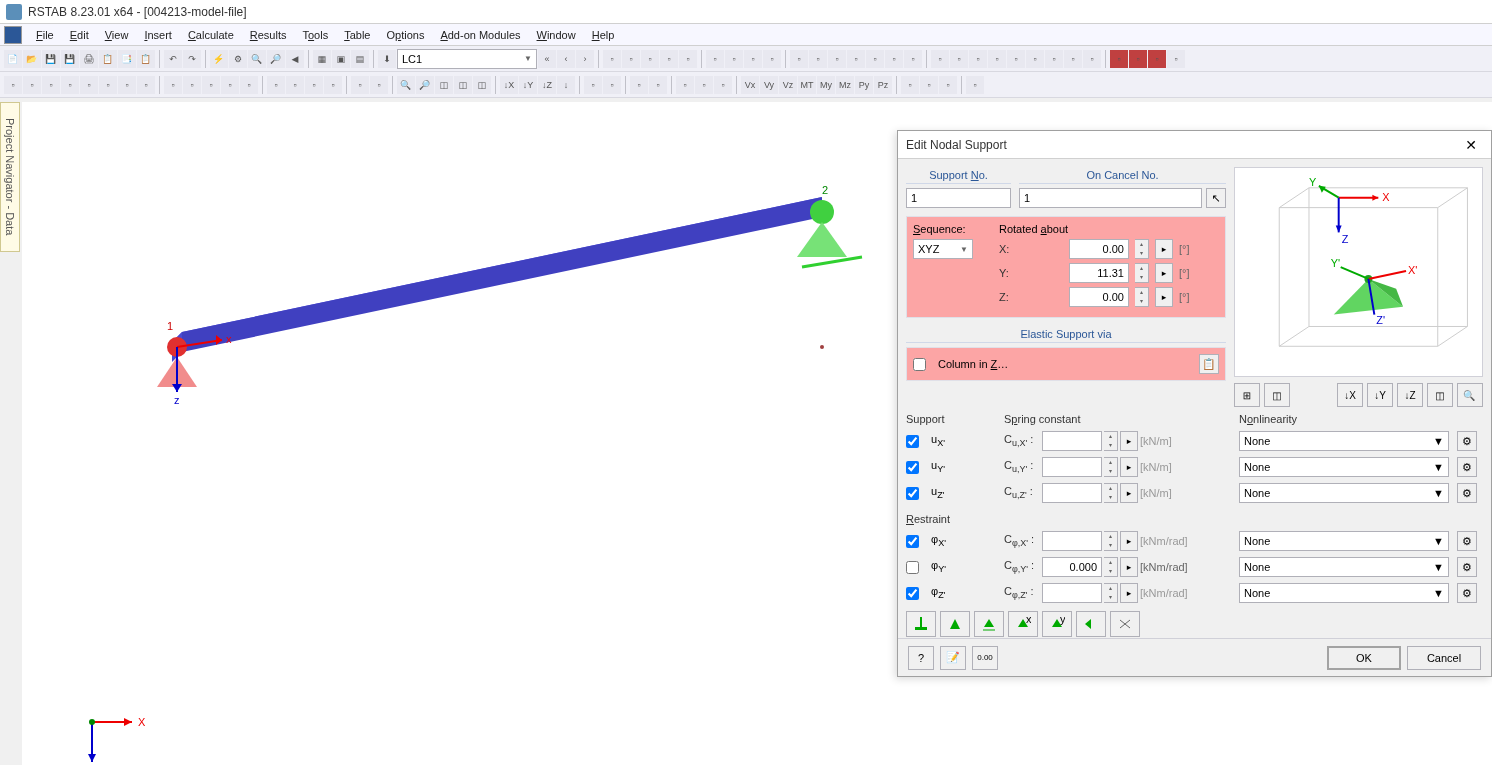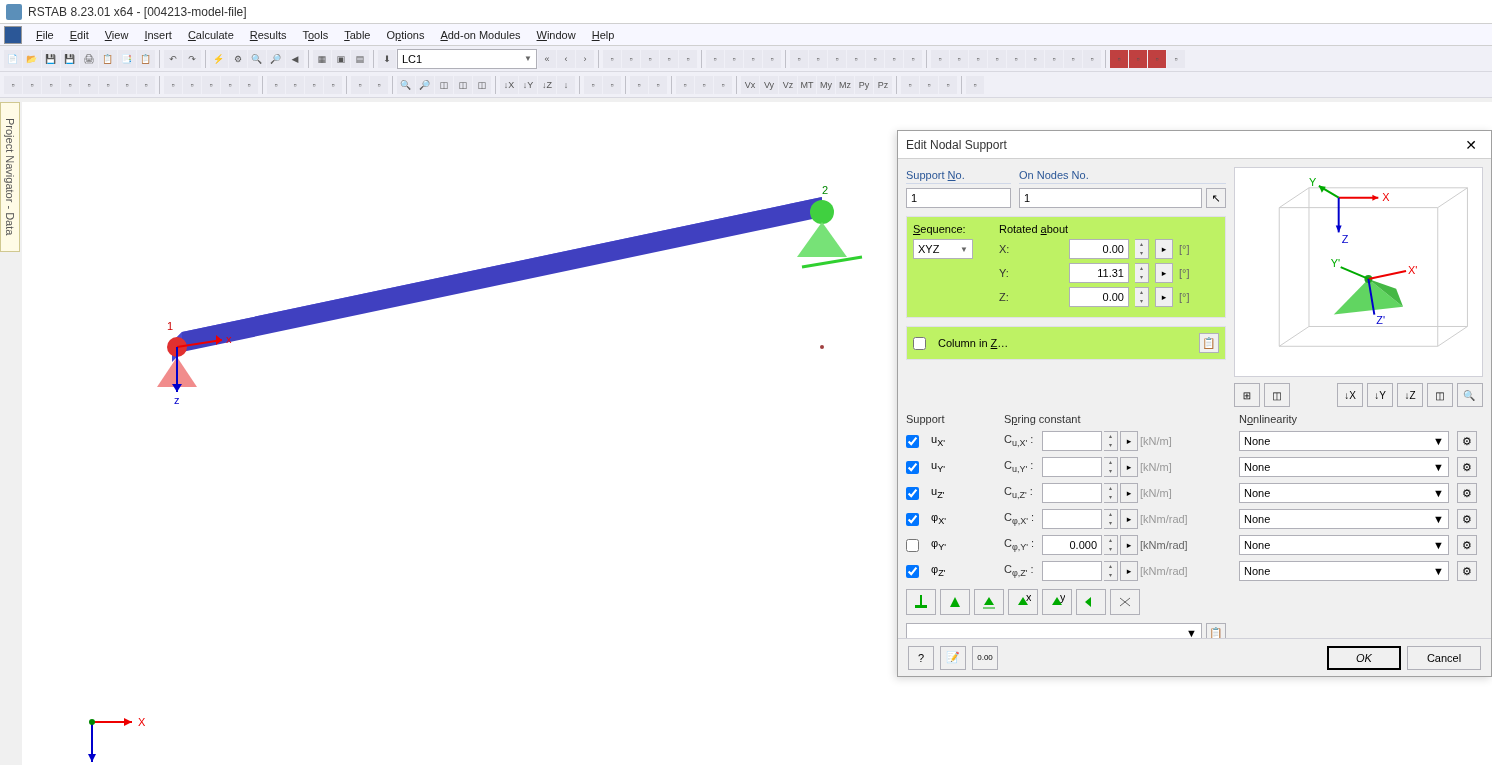--- a/index.html
+++ b/index.html
@@ -33,22 +33,22 @@
 
 .dialog { position: absolute; right: 0; top: 130px; width: 595px; height: 547px; background: #f0f0f0; border: 1px solid #a0a0a0; box-shadow: -2px 2px 8px rgba(0,0,0,0.15); display: flex; flex-direction: column; }
 .dlg-title { height: 28px; background: #fff; display: flex; align-items: center; justify-content: space-between; padding: 0 8px; border-bottom: 1px solid #d0d0d0; }
 .dlg-title .txt { font-size: 12px; color: #333; }
 .dlg-title .close { font-size: 14px; cursor: default; padding: 0 6px; }
 .dlg-body { flex: 1; padding: 8px; overflow: hidden; }
 
 .dlg-grid { display: grid; grid-template-columns: 320px 1fr; gap: 8px; }
 
 .group { border: none; margin-bottom: 8px; }
-.group-title { color: #2b5797; font-size: 11px; margin-bottom: 4px; padding: 2px 0; border-bottom: 1px solid #d0d8e8; }
-.group-body { background: #bef264; padding: 6px; border: 1px solid #e0e0e8; }
+.group-title { color: #2b5797; font-size: 11px; margin-bottom: 4px; padding: 2px 0; border-bottom: 1px solid #d0d8e8; text-align: center; }
+.group-body { background: #fca5a5; padding: 6px; border: 1px solid #e0e0e8; }
 
 .field-row { display: flex; align-items: center; gap: 6px; margin-bottom: 4px; }
 .field-row label { min-width: 64px; color: #333; }
 .text-input { flex: 1; height: 20px; border: 1px solid #b0b0b8; background: #fff; padding: 0 4px; }
 .num-input { width: 60px; height: 20px; border: 1px solid #b0b0b8; background: #fff; padding: 0 4px; text-align: right; }
 .spinner { width: 14px; height: 20px; border: 1px solid #b0b0b8; border-left: none; background: #f0f0f0; display: flex; flex-direction: column; }
 .spinner div { flex: 1; font-size: 6px; text-align: center; line-height: 8px; color: #666; cursor: default; }
 .arrow-btn { width: 18px; height: 20px; border: 1px solid #b0b0b8; background: #f0f0f0; text-align: center; font-size: 9px; line-height: 18px; cursor: default; }
 .unit { color: #666; min-width: 28px; }
 
@@ -78,21 +78,21 @@
 .support-type-row { display: flex; gap: 4px; margin-top: 8px; }
 .support-type-row .sbtn { width: 30px; height: 26px; border: 1px solid #b0b0b8; background: #f0f0f0; cursor: default; display: flex; align-items: center; justify-content: center; }
 
 .comment-row { display: flex; gap: 4px; align-items: center; }
 .comment-combo { flex: 1; height: 20px; border: 1px solid #b0b0b8; background: #fff; display: flex; align-items: center; justify-content: space-between; padding: 0 4px; }
 
 .dlg-footer { height: 38px; border-top: 1px solid #d0d0d8; display: flex; align-items: center; padding: 0 10px; gap: 6px; }
 .dlg-footer .fbtn { width: 26px; height: 24px; border: 1px solid #b0b0b8; background: #f0f0f0; cursor: default; display:flex; align-items:center; justify-content:center; }
 .dlg-footer .spacer { flex: 1; }
 .dlg-footer .main-btn { width: 74px; height: 24px; border: 1px solid #b0b0b8; background: #f0f0f0; cursor: default; }
-.dlg-footer .main-btn.primary { border: 2px solid #000000; font-style: italic; }
+.dlg-footer .main-btn.primary { border: 2px solid #a3a3a3; }
 
 .sub { font-size: 9px; vertical-align: sub; }
 </style>
 </head>
 <body>
 
 <div class="titlebar">
   <div class="app-icon"></div>
   <div class="title">RSTAB 8.23.01 x64 - [004213-model-file]</div>
 </div>
@@ -291,21 +291,21 @@
     <div class="dlg-grid">
 
       <div>
 
         <div class="two-col">
           <div class="group">
             <div class="group-title"><span>Support <u>N</u>o.</span></div>
             <input class="text-input" style="width: 100%;" value="1">
           </div>
           <div class="group" style="position:relative;">
-            <div class="group-title">On Nodes No.</div>
+            <div class="group-title">On Cancel No.</div>
             <div style="display:flex; gap:4px;">
               <input class="text-input" value="1" style="">
               <div class="pick-btn">↖</div>
             </div>
           </div>
         </div>
 
         <div class="group">
           <div class="group-body">
             <div style="display:grid; grid-template-columns:80px 1fr; gap:6px;">
@@ -347,20 +347,21 @@
                     </div>
                   <div class="arrow-btn">▸</div>
                   <span class="unit">[°]</span>
                 </div>
               </div>
             </div>
           </div>
         </div>
 
         <div class="group">
+          <div class="group-title">Elastic Support via</div>
           <div class="group-body" style="display:flex; align-items:center; gap:10px;">
             <label class="chk">
               <input type="checkbox" style="">
               <span>Column in <u>Z</u>…</span>
             </label>
             <div class="pick-btn" style="margin-left:auto;">📋</div>
           </div>
         </div>
       </div>
 
@@ -476,20 +477,21 @@
             </div>
           <div class="arrow-btn">▸</div>
           <span class="unit disabled">[kN/m]</span>
         </div>
         <div class="nonlin-combo">
             <span>None</span>
             <span class="arrow">▼</span>
           </div>
         <div class="pick-btn">⚙</div>
 
+        <div class="cond-head" style="grid-column:1/5; margin-top:4px;"><u>R</u>estraint</div>
 
         <label class="chk">
             <input type="checkbox" checked="" style="">
             <span>φ<span class="sub">X'</span></span>
           </label>
         <div class="spring-row">
           <span class="spring-label">C<span class="sub">φ,X'</span> :</span>
           <input class="num-input disabled" disabled="" style="">
           <div class="spinner">
               <div>▴</div>

